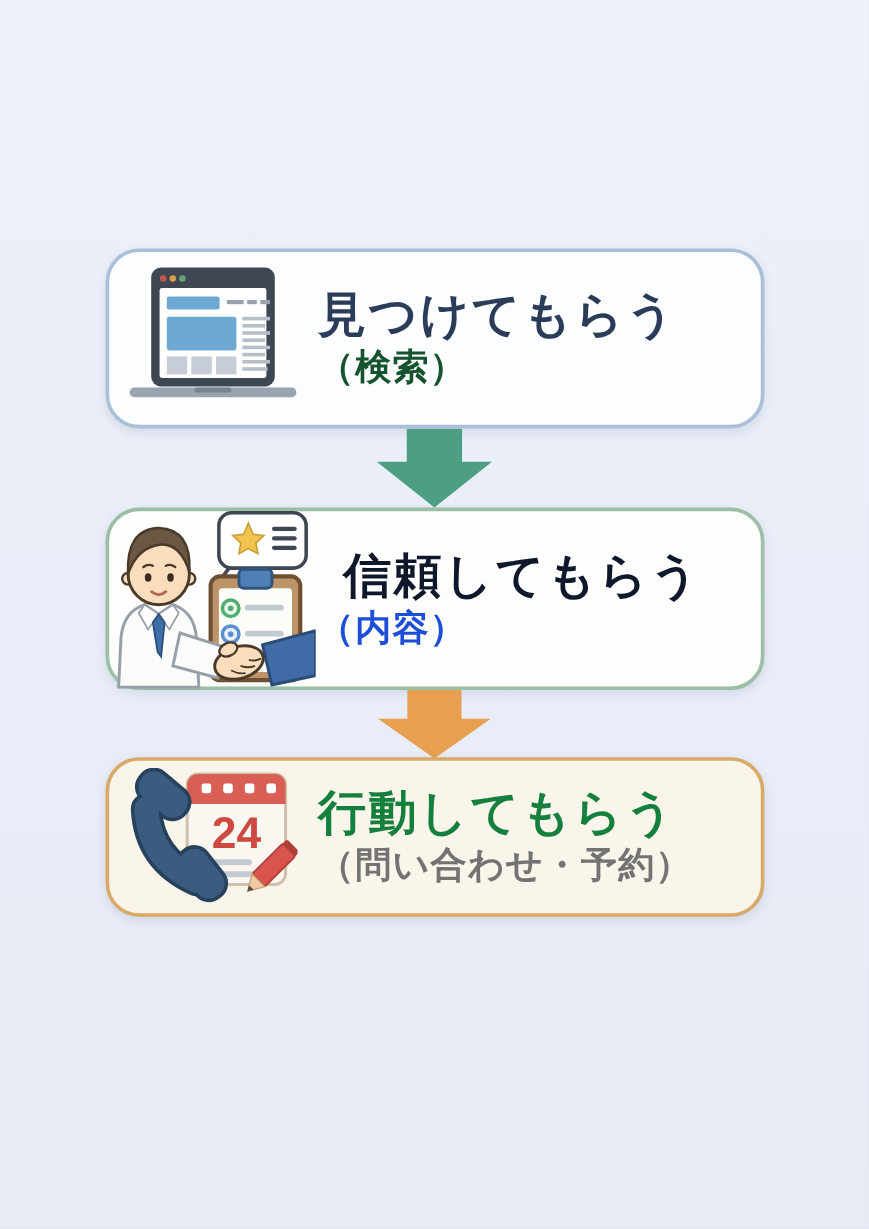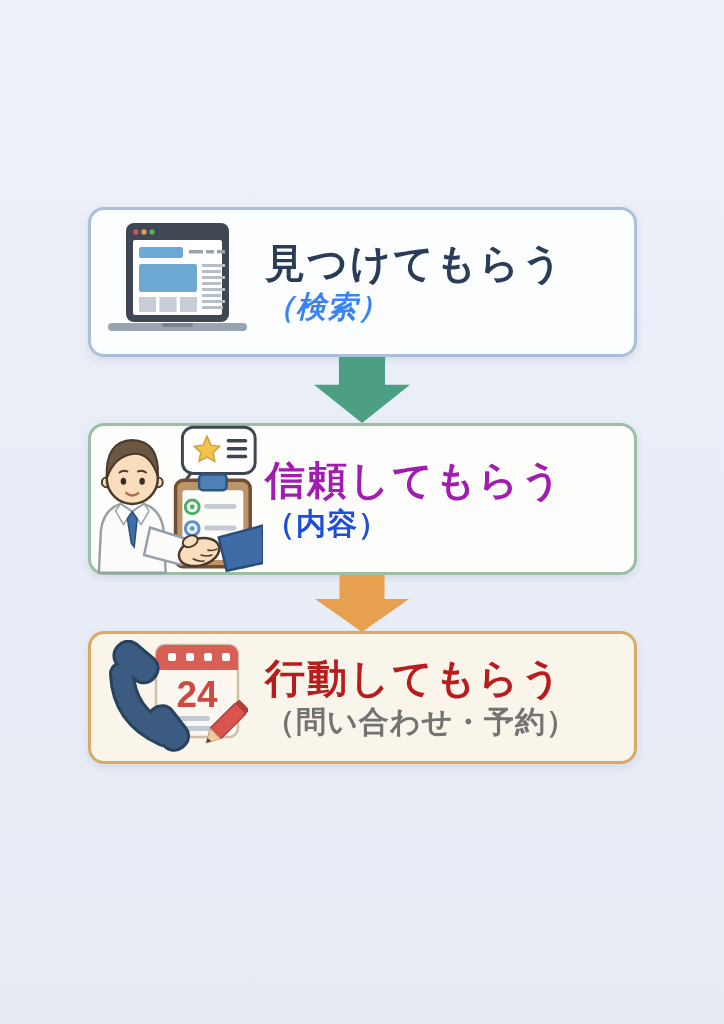--- a/index.html
+++ b/index.html
@@ -8,21 +8,21 @@
     width:724px;height:1024px;
     margin:0 auto;
     background:linear-gradient(180deg,#eef1f9 0%,#e9edf7 55%,#e6ebf4 100%);
     overflow:hidden;
     font-family:"Liberation Sans","DejaVu Sans",sans-serif;
   }
   .step-box{
     position:absolute;
     left:88px;width:549px;
     border:3px solid #999;
-    border-radius:16px;
+    border-radius:28px;
     background:#fff;
     box-shadow:0 3px 8px rgba(110,130,165,0.18);
     display:flex;align-items:center;
     box-sizing:border-box;
   }
   #step1{top:207px;height:150px;}
   #step2{top:423px;height:152px;}
   #step3{top:631px;height:133px;}
   .icon-wrap{
     width:172px;flex:0 0 172px;
@@ -76,21 +76,21 @@
           <rect x="100" y="74" width="19" height="3"></rect>
           <rect x="100" y="80" width="23" height="3"></rect>
           <rect x="100" y="86" width="21" height="3"></rect>
         </g>
         <rect x="6" y="103" width="139" height="8" rx="4" fill="#9aa4b0"></rect>
         <rect x="60" y="103" width="31" height="4" rx="2" fill="#79838e"></rect>
       </svg>
     </div>
     <div class="text-wrap">
       <div class="step-title" style="color: rgb(43, 60, 88);">見つけてもらう</div>
-      <div class="step-subtitle" style="color: #3b82f6; font-style: italic;">（検索）</div>
+      <div class="step-subtitle" style="color: #14532d;">（検索）</div>
     </div>
   </section>
 
   <div class="flow-arrow" id="arrow1" style="background-color: rgb(77, 159, 131);"></div>
 
   <section class="step-box" id="step2" style="border-color: rgb(155, 191, 165); background-color: rgb(253, 253, 252);">
     <div class="icon-wrap">
       <svg width="175" height="150" viewBox="0 0 175 150" aria-hidden="true">
 
         <polygon points="104,46 90,64 124,50" fill="#ffffff" stroke="#3d4651" stroke-width="3" stroke-linejoin="round"></polygon>
@@ -133,21 +133,21 @@
         <path d="M36,69 Q42,74 48,69" fill="none" stroke="#b06a4f" stroke-width="2.5" stroke-linecap="round"></path>
 
         <polygon points="175,102 130,114 138,148 175,140" fill="#3f6ca6" stroke="#2a4c78" stroke-width="2.5"></polygon>
         <polygon points="60,104 98,116 92,142 54,132" fill="#fbfbf9" stroke="#97a0a8" stroke-width="2.5"></polygon>
         <ellipse cx="110" cy="129" rx="21" ry="13.5" transform="rotate(-16 110 129)" fill="#f9ddbd" stroke="#4a3a2a" stroke-width="2.5"></ellipse>
         <ellipse cx="101" cy="118" rx="8" ry="5.5" transform="rotate(-24 101 118)" fill="#f9ddbd" stroke="#4a3a2a" stroke-width="2"></ellipse>
         <path d="M104,136 q6,3 11,2 M112,132 q6,2 11,0 M119,127 q5,1 9,-1" fill="none" stroke="#4a3a2a" stroke-width="1.6" stroke-linecap="round"></path>
       </svg>
     </div>
     <div class="text-wrap">
-      <div class="step-title" style="color: #a21caf;">信頼してもらう</div>
+      <div class="step-title" style="color: #0f172a; margin-left: 21px;">信頼してもらう</div>
       <div class="step-subtitle" style="color: #1d4ed8;">（内容）</div>
     </div>
   </section>
 
   <div class="flow-arrow" id="arrow2" style="background-color: rgb(230, 160, 79);"></div>
 
   <section class="step-box" id="step3" style="border-color: rgb(217, 169, 103); background-color: rgb(250, 245, 234);">
     <div class="icon-wrap">
       <svg width="142" height="116" viewBox="0 0 142 116" aria-hidden="true">
 
@@ -172,18 +172,18 @@
 
         <g transform="translate(137,66) rotate(135)">
           <rect x="-2" y="-7.5" width="7" height="15" rx="2" fill="#b03f38"></rect>
           <rect x="3" y="-7.5" width="36" height="15" rx="2" fill="#d9534f" stroke="#b03f38" stroke-width="1.5"></rect>
           <polygon points="39,-7.5 52,0 39,7.5" fill="#f0c9a0" stroke="#c9a070" stroke-width="1"></polygon>
           <polygon points="47.5,-2.7 52,0 47.5,2.7" fill="#4a4a4a"></polygon>
         </g>
       </svg>
     </div>
     <div class="text-wrap">
-      <div class="step-title" style="color: #b91c1c;">行動してもらう</div>
+      <div class="step-title" style="color: #15803d; font-family: Liberation Serif, serif;">行動してもらう</div>
       <div class="step-subtitle" style="color: #737373;">（問い合わせ・予約）</div>
     </div>
   </section>
 
 </div>
 
 </body></html>

